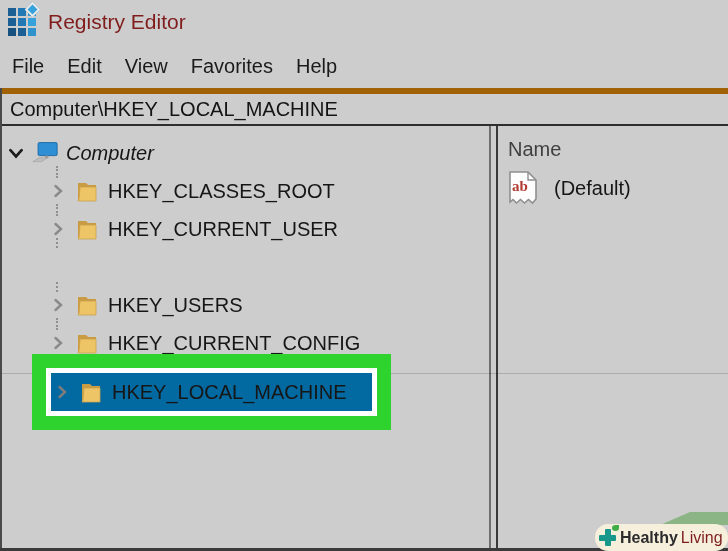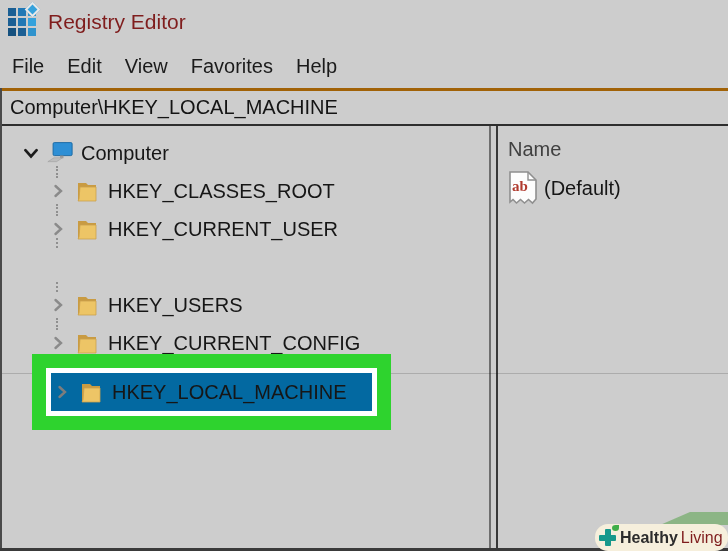--- a/index.html
+++ b/index.html
@@ -20,39 +20,39 @@
   }
   .title-text { font-size:21px; margin-left:12px; color:#7f1d1d; }
 
   
   .menubar { position:absolute; top:44px; left:0; right:12px; height:44px; display:flex; align-items:center; padding-left:12px; }
   .menu-item { font-size:20px; margin-right:23px; color:#1b1b1b; cursor:default; }
 
   
   .addressbar {
     position:absolute; top:88px; left:0; right:0; height:38px;
-    border-top:3px solid #a16207; border-bottom:2px solid #2e2e2e;
+    border-top:6px solid #a16207; border-bottom:2px solid #2e2e2e;
     display:flex; align-items:center; padding-left:10px;
     font-size:20px; color:#141414; background:#cdcdcd;
   }
 
   
   .panes { position:absolute; top:126px; left:0; right:0; bottom:0; display:flex; }
   .left-pane { width:489px; position:relative; }
   .divider { width:9px; border-left:2px solid #6e6e6e; border-right:2px solid #383838; background:#cdcdcd; }
   .right-pane { flex:1; position:relative; padding:8px 0 0 10px; }
 
   .win-left-border { position:absolute; top:88px; left:0; bottom:0; width:2px; background:#4a4a4a; z-index:8; }
   .win-bottom-border { position:absolute; left:0; right:0; bottom:0; height:3px; background:#3a3a3a; z-index:8; }
   .seam { position:absolute; left:0; right:0; top:373px; height:1px; background:rgba(0,0,0,0.16); z-index:1; }
 
   
   .tree { padding-top:8px; position:relative; }
   .tree-row { height:38px; display:flex; align-items:center; font-size:20px; white-space:nowrap; }
-  .tree-row.root { padding-left:21px; }
+  .tree-row.root { padding-left:6px;font-style:italic; }
   .tree-row.child { padding-left:48px; }
   .twisty { width:20px; height:18px; display:inline-flex; align-items:center; justify-content:center; flex:0 0 auto; }
   .tree-icon { width:26px; margin:0 8px 0 6px; display:inline-flex; align-items:center; justify-content:center; flex:0 0 auto; }
   .tree-label { color:#161616; }
 
   .guide { position:absolute; left:56px; width:0; border-left:2px dotted #8f8f8f; }
 
   
   .hl-green {
     position:absolute; left:32px; top:228px; width:359px; height:76px;
@@ -63,21 +63,21 @@
     background:#ffffff; display:flex; align-items:center;
   }
   .hl-blue {
     position:absolute; left:5px; top:5px; right:5px; bottom:5px;
     display:flex; align-items:center; font-size:20px; white-space:nowrap;
   }
   .hl-blue .twisty { margin-left:1px; }
 
   
   .col-header { font-size:20px; color:#404040; height:30px; display:flex; align-items:center;text-align:right; }
-  .value-row { display:flex; align-items:center; margin-top:6px; }
+  .value-row { display:flex; align-items:center; margin-top:6px;gap:10px; }
   .ab-icon { width:32px; height:36px; flex:0 0 auto; margin-right:4px; }
   .value-name { font-size:20px; color:#161616; }
 
   
   .watermark { position:absolute; right:0; bottom:0; z-index:9; }
   .wm-ribbon {
     position:absolute; right:0; bottom:26px; width:68px; height:13px;
     background:#8cb585; clip-path:polygon(0 100%, 30px 0, 100% 0, 100% 100%);
   }
   .wm-bar {

